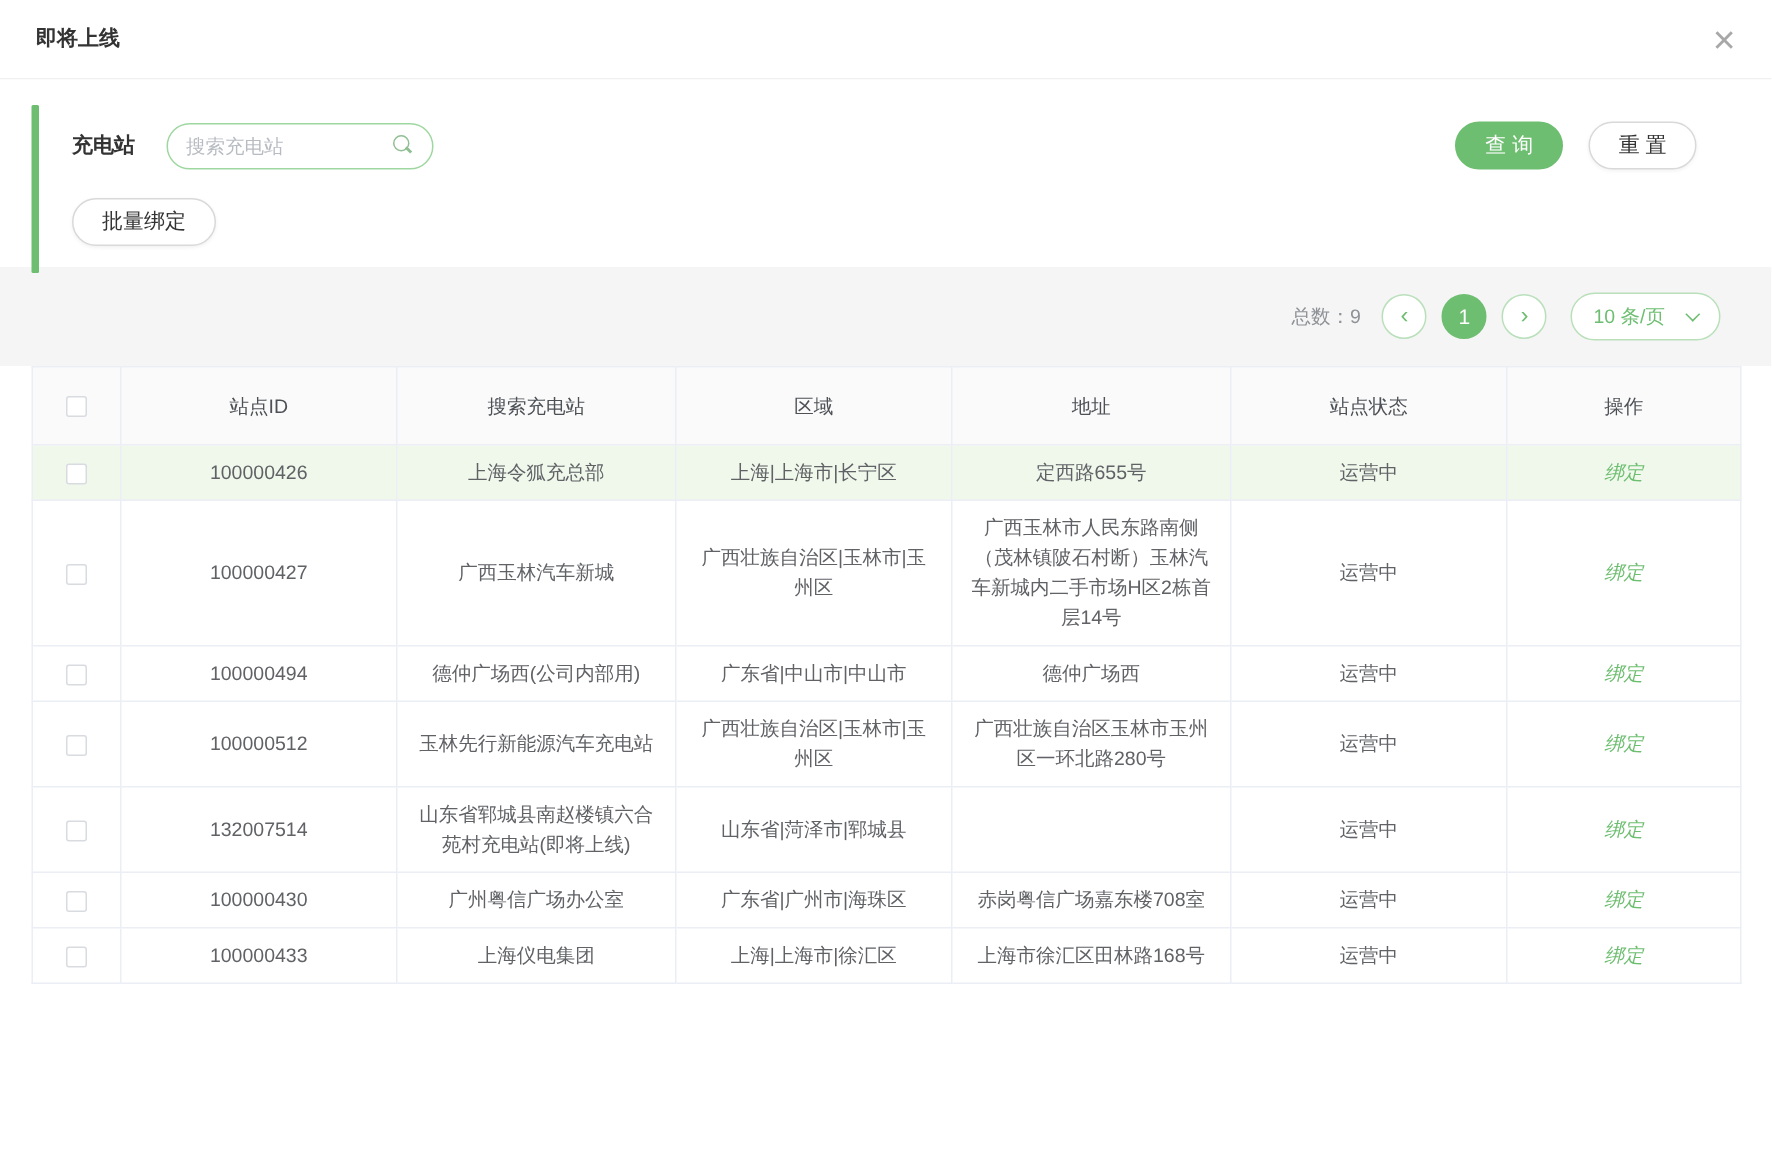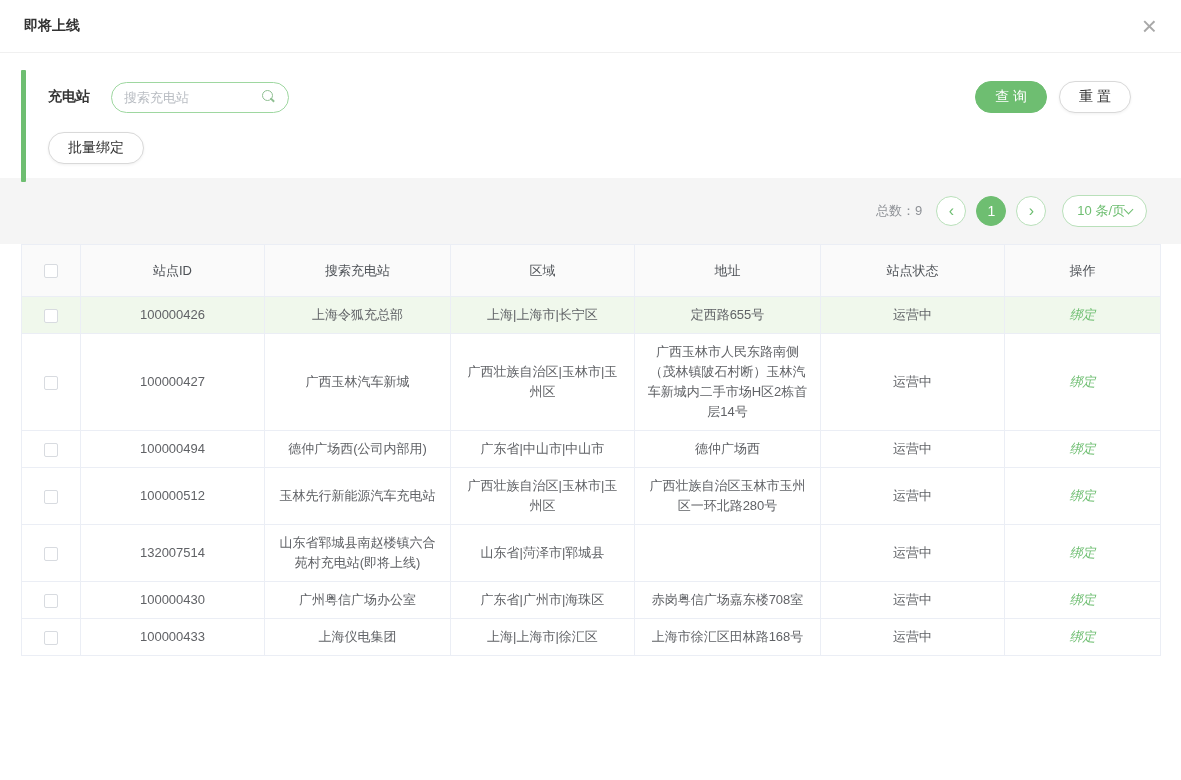--- a/index.html
+++ b/index.html
@@ -47,21 +47,21 @@
   .search-input::placeholder{ color:#b8bcc2; }
   .search-icon{ width:14px; height:14px; position:relative; flex:none; }
   .search-icon::before{
     content:""; position:absolute; left:0; top:0; width:9px; height:9px;
     border:1.5px solid #8fbf92; border-radius:50%;
   }
   .search-icon::after{
     content:""; position:absolute; left:8px; top:9px; width:5px; height:1.5px;
     background:#8fbf92; transform:rotate(45deg);
   }
-  .filter-actions{ margin-left:auto; display:flex; align-items:center; gap:12px; }
+  .filter-actions{ margin-left:auto; display:flex; align-items:center; gap:17px; }
   .btn{
     height:32px; border-radius:16px; padding:0 19px; font-size:14px;
     font-family:inherit; display:inline-flex; align-items:center; justify-content:center;
     cursor:pointer; white-space:nowrap;
   }
   .btn-primary{ background:var(--green); border:1px solid var(--green); color:#fff; }
   .btn-plain{ background:#fff; border:1px solid #d9d9d9; color:#333; box-shadow:0 1px 3px rgba(0,0,0,0.06); }
   .filter-row2{ margin-top:19px; }
 
   
@@ -76,21 +76,21 @@
     border:1px solid var(--green-border); background:#fff; color:var(--green);
     display:flex; align-items:center; justify-content:center;
     font-size:16px; line-height:1; cursor:pointer; user-select:none;
   }
   .page-circle.current{
     background:var(--green); border-color:var(--green); color:#fff; font-size:14px;
   }
   .page-size{
     height:32px; border:1px solid var(--green-border); border-radius:16px;
     background:#fff; color:var(--green); font-size:13px;
-    display:flex; align-items:center; gap:0; padding:0 14px; cursor:pointer;
+    display:flex; align-items:center; gap:15px; padding:0 14px; cursor:pointer;
     margin-left:6px;
   }
   .chevron-down{
     width:7px; height:7px; border-right:1.5px solid var(--green);
     border-bottom:1.5px solid var(--green); transform:rotate(45deg);
     margin-top:-4px;
   }
 
   
   .station-table{

